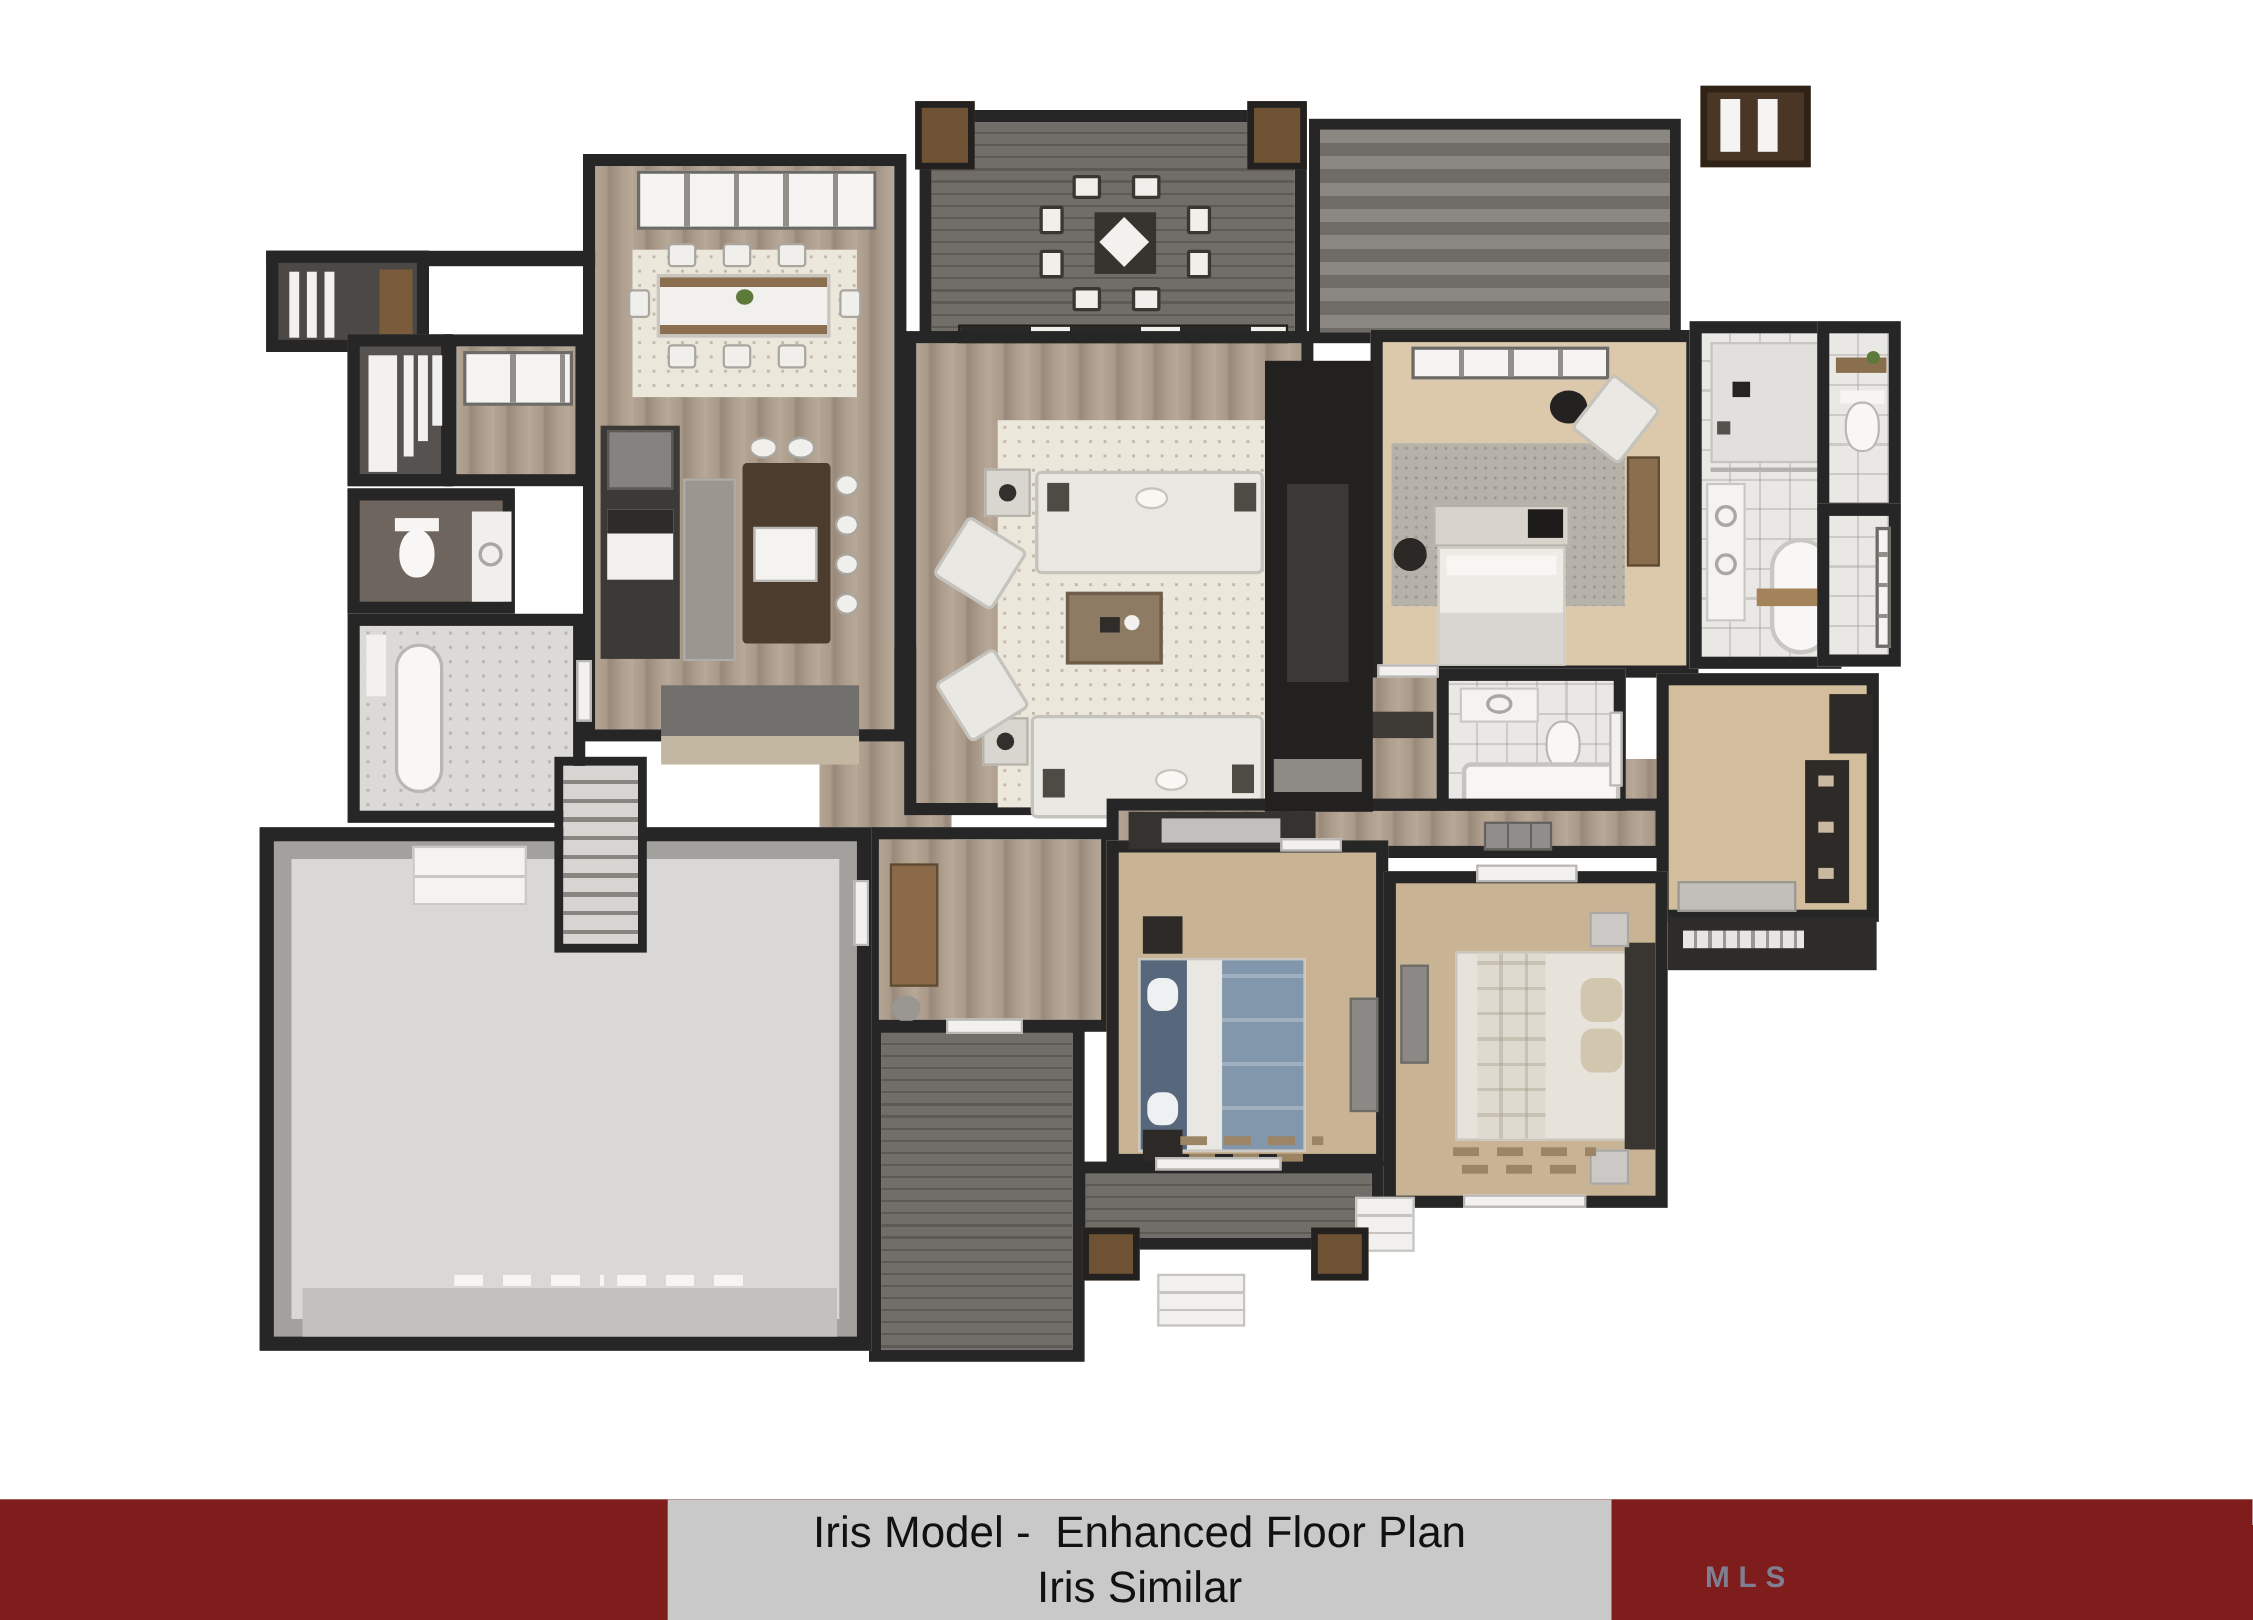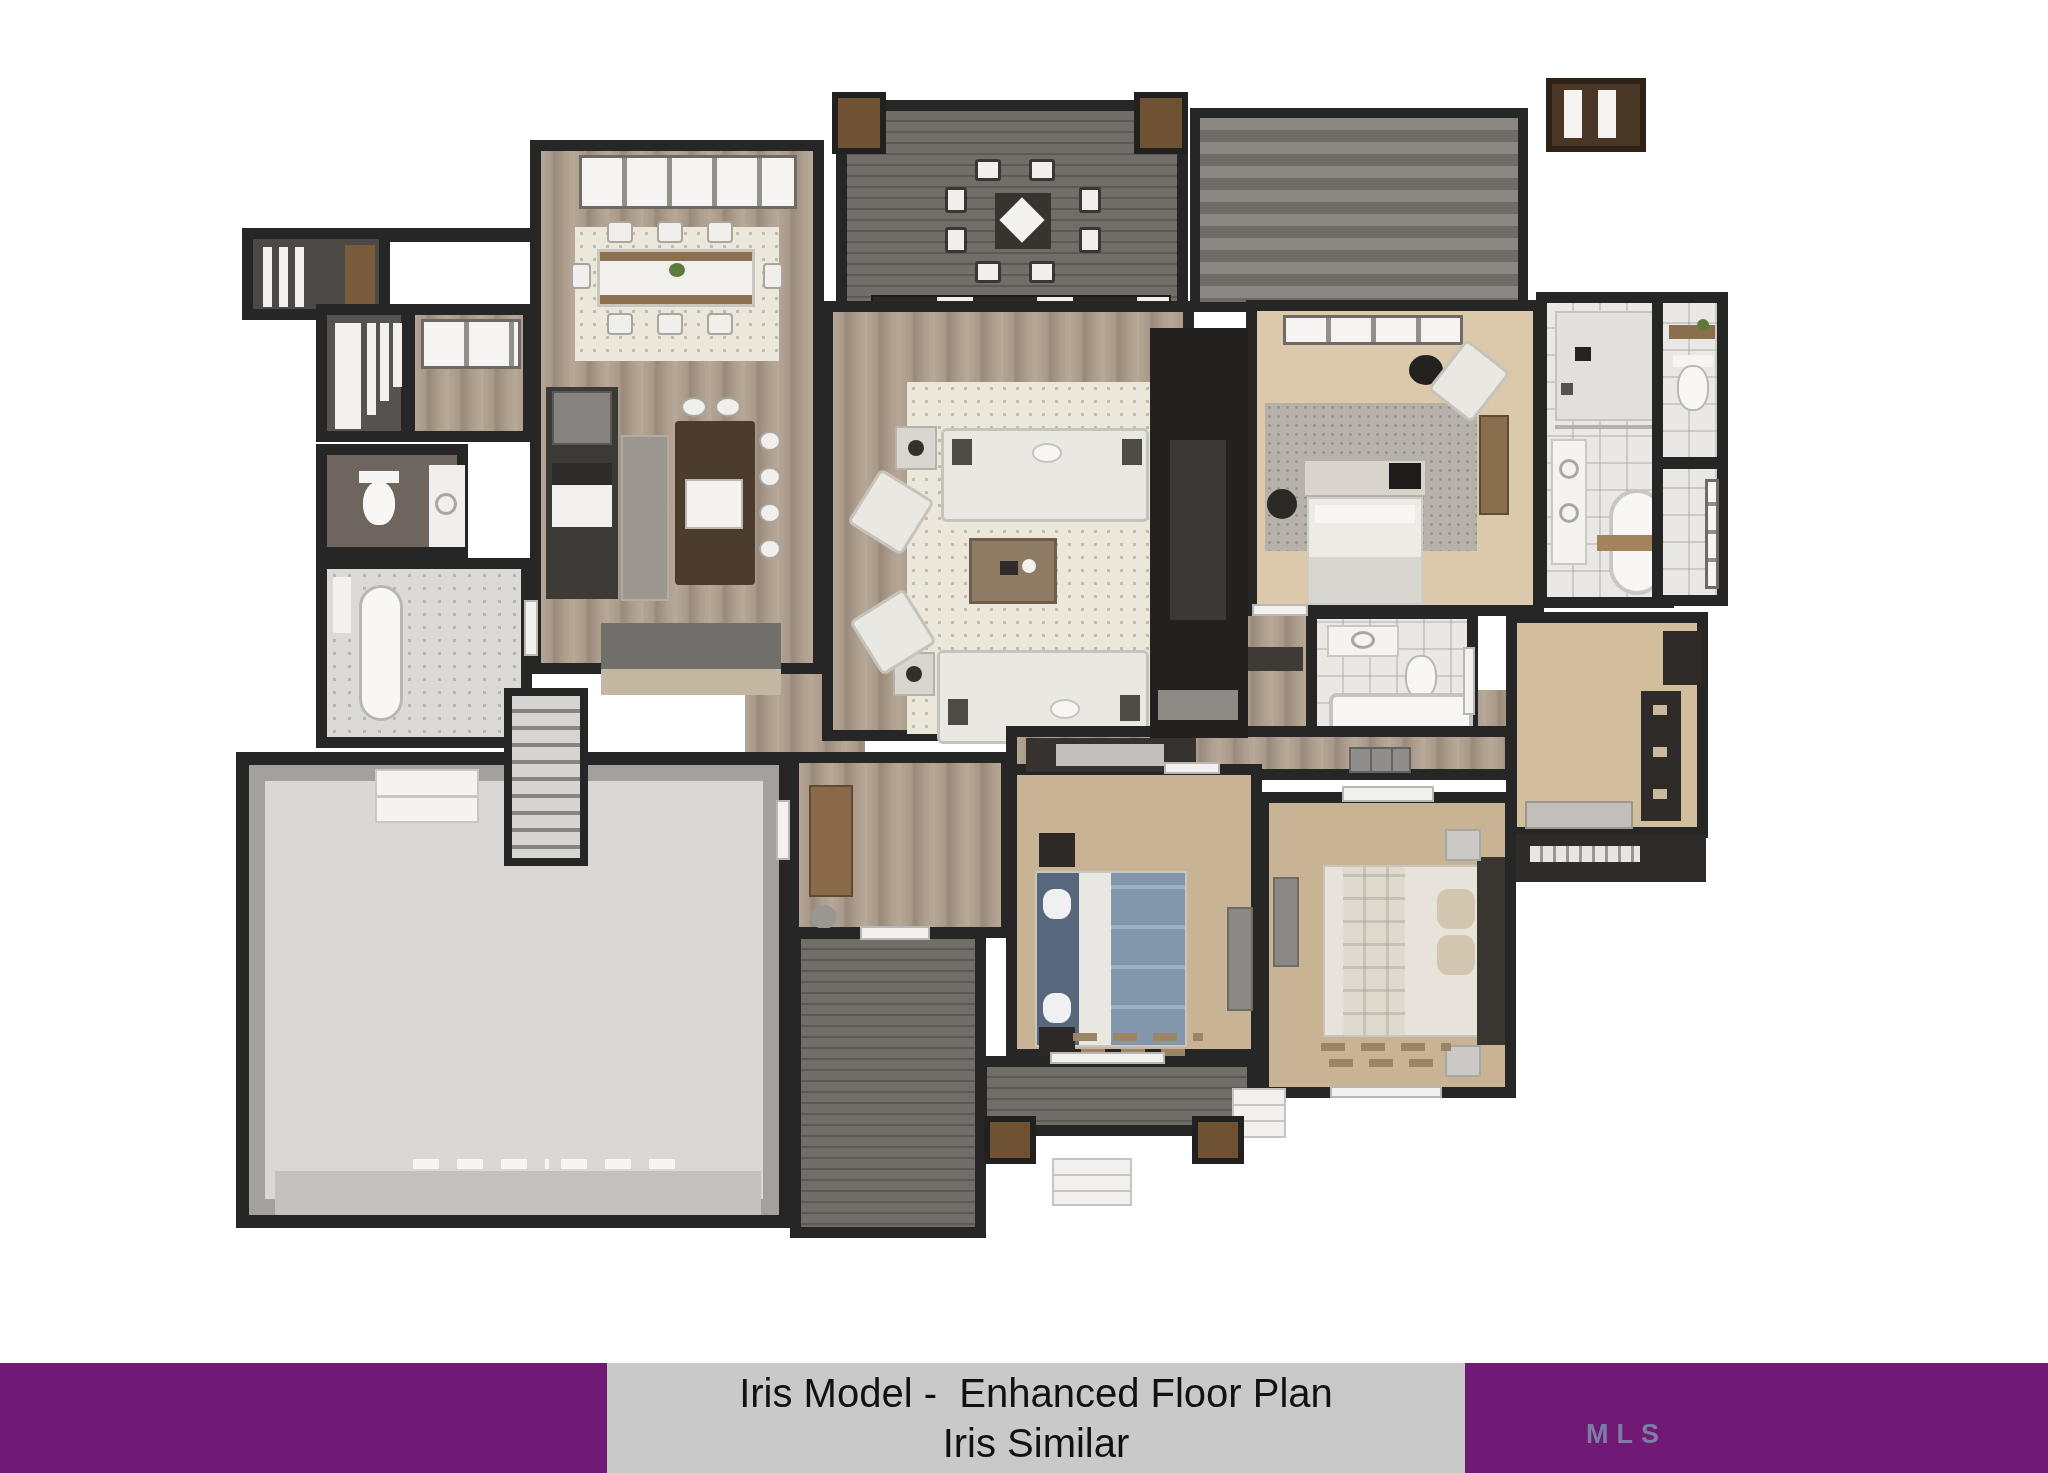--- a/index.html
+++ b/index.html
@@ -287,21 +287,21 @@
 
     <div class="abs treads" style="left:504px;top:688px;width:84px;height:178px;z-index:4;"></div>
 
     <div class="abs white-door" style="left:776px;top:800px;width:14px;height:60px;z-index:3;"></div>
     <div class="abs white-door" style="left:860px;top:926px;width:70px;height:14px;z-index:3;"></div>
     <div class="abs white-door" style="left:1164px;top:762px;width:56px;height:12px;z-index:3;"></div>
     <div class="abs white-door" style="left:1252px;top:604px;width:56px;height:12px;z-index:3;"></div>
     <div class="abs white-door" style="left:524px;top:600px;width:14px;height:56px;z-index:3;"></div>
   </div>
 
-  <div class="bar" style="background:#701a75;">
+  <div class="bar" style="background:#7f1d1d;">
     <div class="caption-box" style="background:#c9c9c9;color:#111111;">
       <div>Iris Model -  Enhanced Floor Plan</div>
       <div>Iris Similar</div>
     </div>
-    <span class="wm" style="left:1550px;top:56px;font-size:27px;letter-spacing:8px;color:rgba(129,154,180,.78);margin-left:36px;">MLS</span>
+    <span class="wm" style="left:1550px;top:56px;font-size:27px;letter-spacing:8px;color:rgba(129,154,180,.78);">MLS</span>
   </div>
 
 </div>
 
 </body></html>

